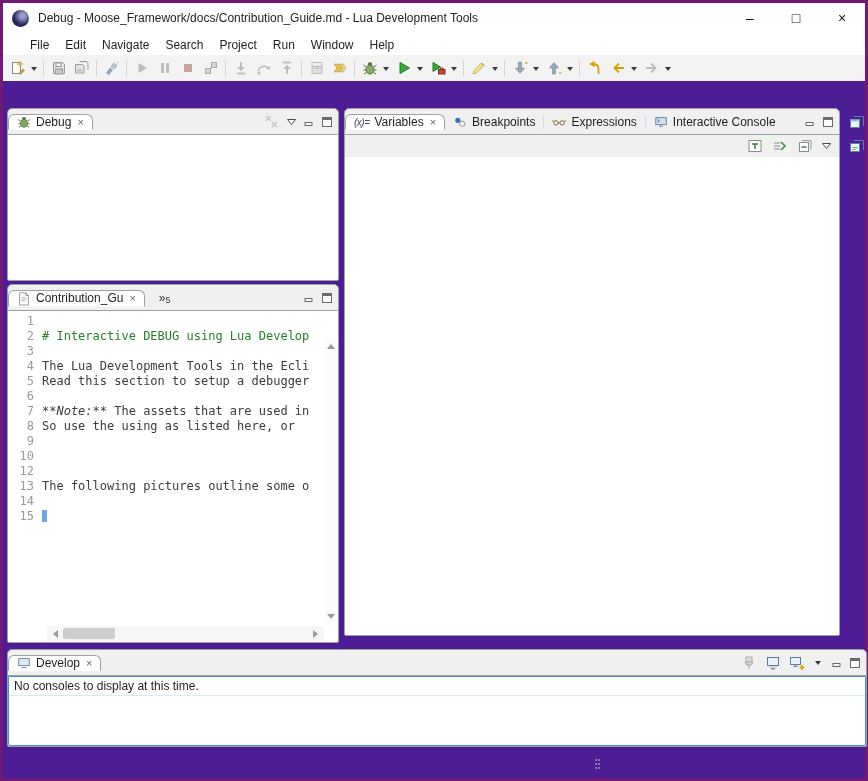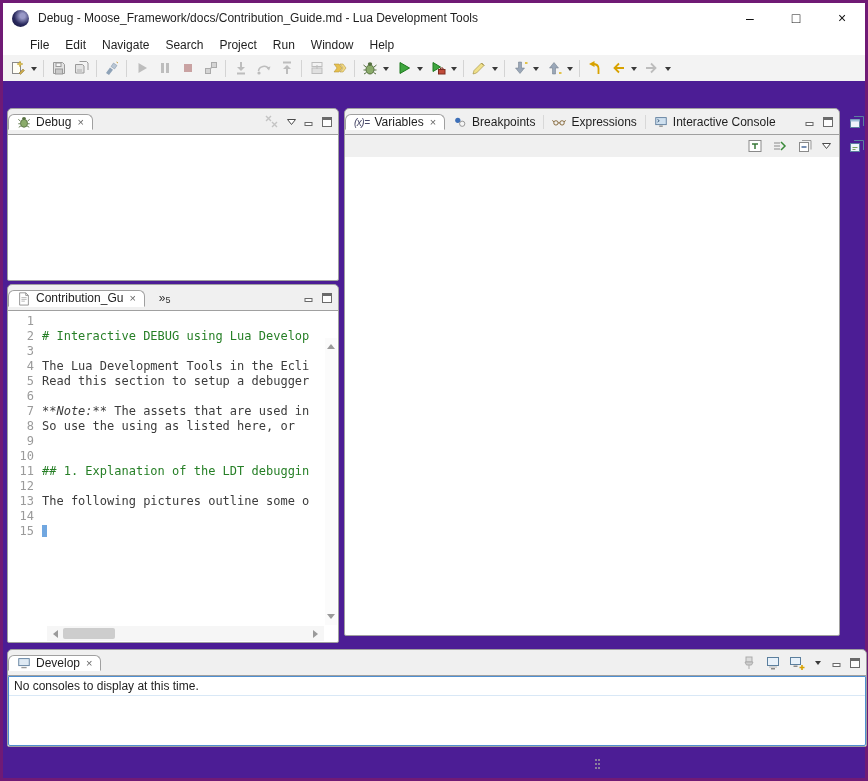--- a/index.html
+++ b/index.html
@@ -345,21 +345,20 @@
         <div class="eline"><span class="lnum">1</span><span class="ltext"></span></div>
         <div class="eline"><span class="lnum">2</span><span class="ltext heading"># Interactive DEBUG using Lua Develop</span></div>
         <div class="eline"><span class="lnum">3</span><span class="ltext"></span></div>
         <div class="eline"><span class="lnum">4</span><span class="ltext">The Lua Development Tools in the Ecli</span></div>
         <div class="eline"><span class="lnum">5</span><span class="ltext">Read this section to setup a debugger</span></div>
         <div class="eline"><span class="lnum">6</span><span class="ltext"></span></div>
         <div class="eline"><span class="lnum">7</span><span class="ltext"><i class="em">**Note:**</i><span> The assets that are used in</span></span></div>
         <div class="eline"><span class="lnum">8</span><span class="ltext">So use the using as listed here, or </span></div>
         <div class="eline"><span class="lnum">9</span><span class="ltext"></span></div>
         <div class="eline"><span class="lnum">10</span><span class="ltext"></span></div>
-        <div class="eline"><span class="lnum">11</span><span class="ltext heading">## 1. Explanation of the LDT debuggin</span></div>
         <div class="eline"><span class="lnum">12</span><span class="ltext"></span></div>
         <div class="eline"><span class="lnum">13</span><span class="ltext">The following pictures outline some o</span></div>
         <div class="eline"><span class="lnum">14</span><span class="ltext"></span></div>
         <div class="eline"><span class="lnum">15</span><span class="ltext"><span class="caret"></span></span></div>
       </div>
       <div class="vscroll">
           <span class="arr-up"></span>
           <span class="arr-down"></span>
         </div>
       <div class="hscroll">

